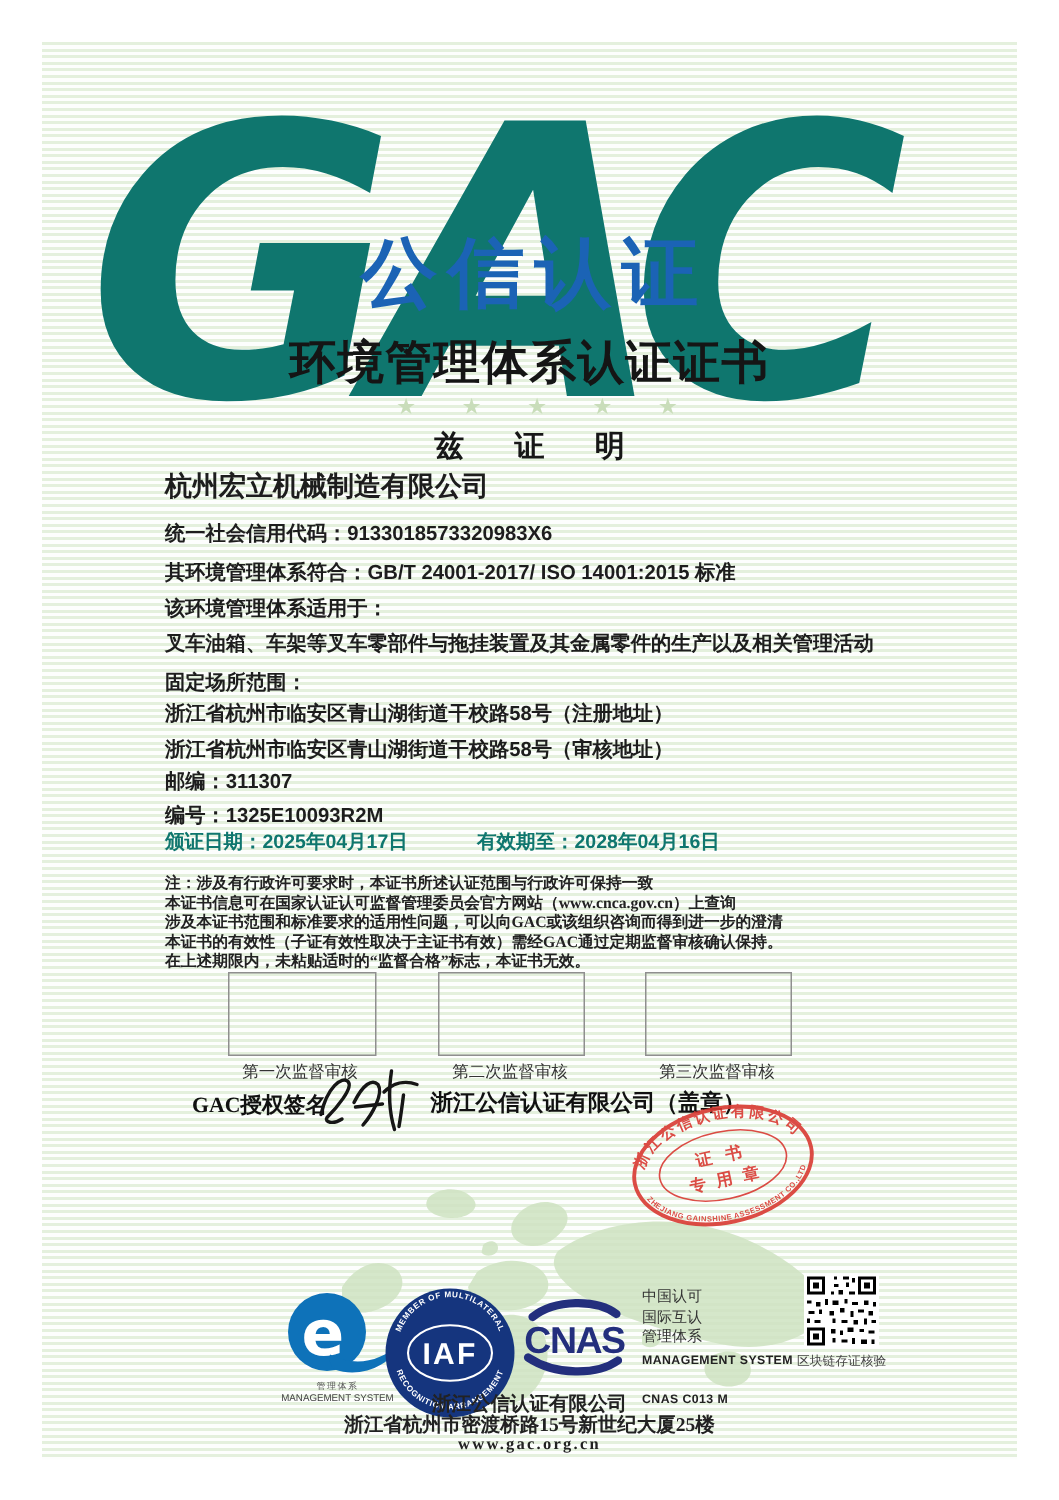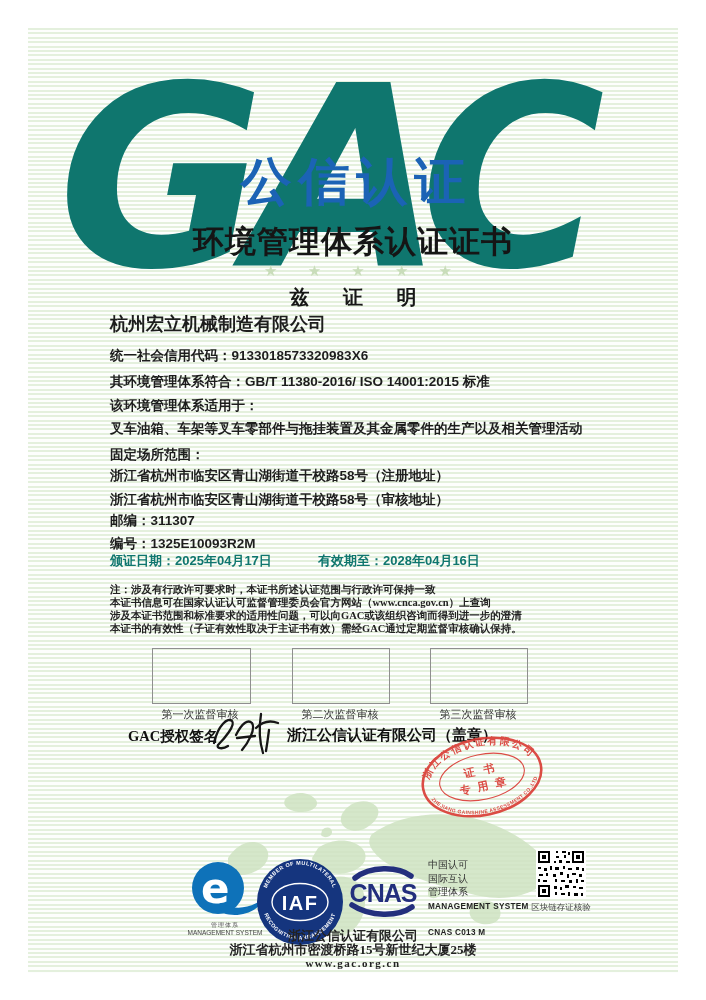--- a/index.html
+++ b/index.html
@@ -73,38 +73,39 @@
     </g>
   </svg>
 
   <div class="abs subtitle">环境管理体系认证证书</div>
   <div class="abs title">公信认证</div>
   <div class="abs stars">★ ★ ★ ★ ★</div>
   <div class="abs attest">兹 证 明</div>
 
   <div class="abs bline company">杭州宏立机械制造有限公司</div>
   <div class="abs bline credit">统一社会信用代码：9133018573320983X6</div>
-  <div class="abs bline standard">其环境管理体系符合：GB/T 11380-2016/ ISO 14001:2015 标准</div>
+  <div class="abs bline standard">其环境管理体系符合：GB/T 24001-2017/ ISO 14001:2015 标准</div>
   <div class="abs bline scopeintro">该环境管理体系适用于：</div>
   <div class="abs bline scope">叉车油箱、车架等叉车零部件与拖挂装置及其金属零件的生产以及相关管理活动</div>
   <div class="abs bline sites">固定场所范围：</div>
   <div class="abs bline site1">浙江省杭州市临安区青山湖街道干校路58号（注册地址）</div>
   <div class="abs bline site2">浙江省杭州市临安区青山湖街道干校路58号（审核地址）</div>
   <div class="abs bline post">邮编：311307</div>
   <div class="abs bline certno">编号：1325E10093R2M</div>
   <div class="abs dates">
     <span>颁证日期：2025年04月17日</span>
     <span class="valid">有效期至：2028年04月16日</span>
   </div>
 
   <div class="abs note">
     <div>注：涉及有行政许可要求时，本证书所述认证范围与行政许可保持一致</div>
     <div>本证书信息可在国家认证认可监督管理委员会官方网站（www.cnca.gov.cn）上查询</div>
     <div>涉及本证书范围和标准要求的适用性问题，可以向GAC或该组织咨询而得到进一步的澄清</div>
     <div>本证书的有效性（子证有效性取决于主证书有效）需经GAC通过定期监督审核确认保持。</div>
+    <div>在上述期限内，未粘贴适时的“监督合格”标志，本证书无效。</div>
   </div>
 
   <div class="abs sbox b1"></div>
   <div class="abs sbox b2"></div>
   <div class="abs sbox b3"></div>
   <div class="abs slabel sl1">第一次监督审核</div>
   <div class="abs slabel sl2">第二次监督审核</div>
   <div class="abs slabel sl3">第三次监督审核</div>
 
   <div class="abs signlabel">GAC授权签名</div>

